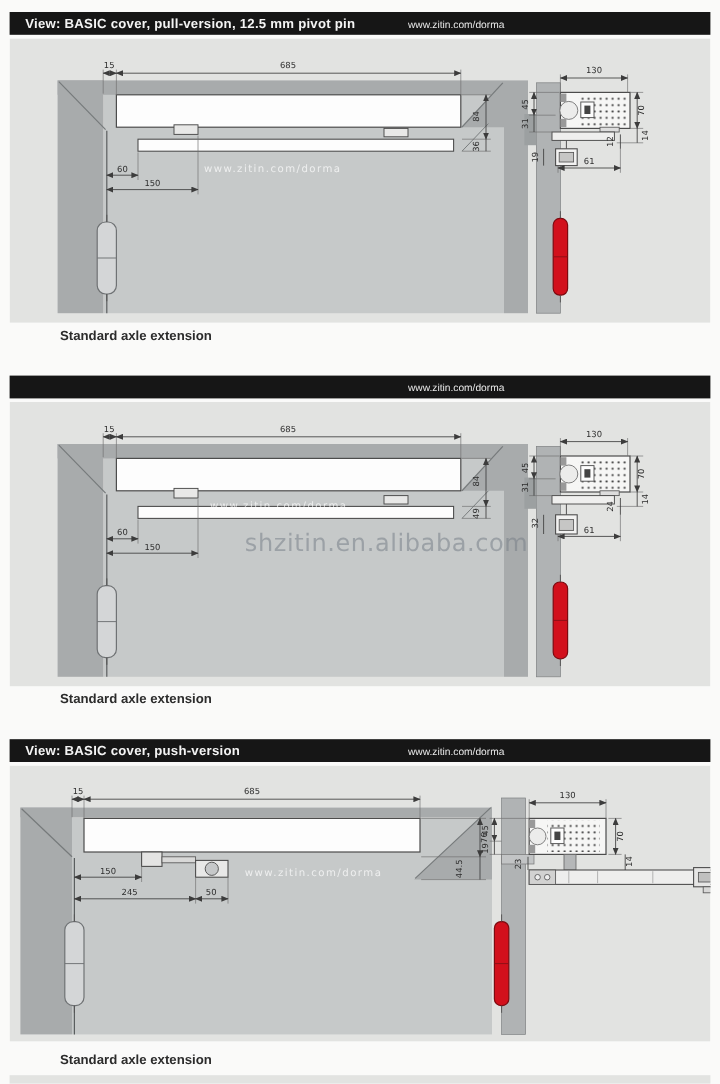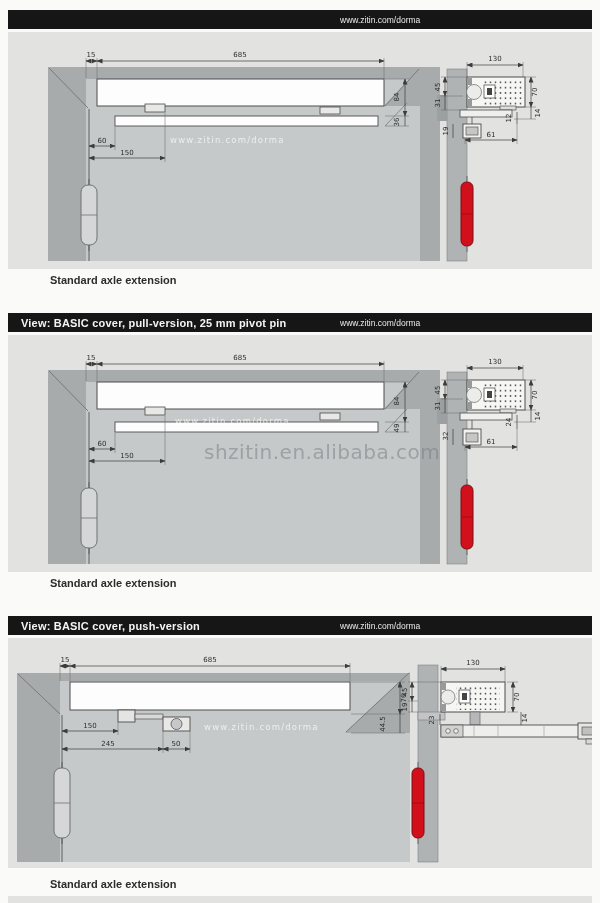--- a/index.html
+++ b/index.html
@@ -14,20 +14,21 @@
   .xl{stroke:#6f6f6f;stroke-width:0.55;fill:none;}
   .dt{font-family:"DejaVu Sans",sans-serif;font-size:7px;fill:#2e2e2e;}
   .wm{font-family:"DejaVu Sans",sans-serif;}
   .edge{position:absolute;left:8px;top:896px;width:584px;height:7px;background:#e2e3e1;}
 </style>
 </head>
 <body>
 
 <section class="panel" style="top:10px;">
   <div class="hdr">
+    <span class="ttl">View: BASIC cover, pull-version, 12.5 mm pivot pin</span>
     <span class="site">www.zitin.com/dorma</span>
   </div>
   <svg class="drw" width="584" height="237" viewBox="0 0 584 237">
     <defs>
       <marker id="m1s" orient="auto" markerUnits="userSpaceOnUse" markerWidth="6" markerHeight="5" refX="0.5" refY="2.5" viewBox="0 0 6 5">
           <path d="M6,0 L0,2.5 L6,5 Z" fill="#3c3c3c"></path>
         </marker>
       <marker id="m1e" orient="auto" markerUnits="userSpaceOnUse" markerWidth="6" markerHeight="5" refX="5.5" refY="2.5" viewBox="0 0 6 5">
           <path d="M0,0 L6,2.5 L0,5 Z" fill="#3c3c3c"></path>
         </marker>
@@ -131,21 +132,20 @@
       <text class="dt" x="483" y="105" text-anchor="middle">61</text>
       <line class="dl" x1="509" y1="80" x2="509" y2="92"></line>
       <text class="dt" transform="rotate(-90 503 86)" x="503" y="86" text-anchor="middle">12</text>
     </g>
   </svg>
   <div class="cap" style="top:264px;">Standard axle extension</div>
 </section>
 
 <section class="panel" style="top:313px;">
   <div class="hdr">
-    <span class="ttl">View: BASIC cover, pull-version, 25 mm pivot pin</span>
     <span class="site">www.zitin.com/dorma</span>
   </div>
   <svg class="drw" width="584" height="237" viewBox="0 0 584 237">
     <defs>
       <marker id="m2s" orient="auto" markerUnits="userSpaceOnUse" markerWidth="6" markerHeight="5" refX="0.5" refY="2.5" viewBox="0 0 6 5">
           <path d="M6,0 L0,2.5 L6,5 Z" fill="#3c3c3c"></path>
         </marker>
       <marker id="m2e" orient="auto" markerUnits="userSpaceOnUse" markerWidth="6" markerHeight="5" refX="5.5" refY="2.5" viewBox="0 0 6 5">
           <path d="M0,0 L6,2.5 L0,5 Z" fill="#3c3c3c"></path>
         </marker>

